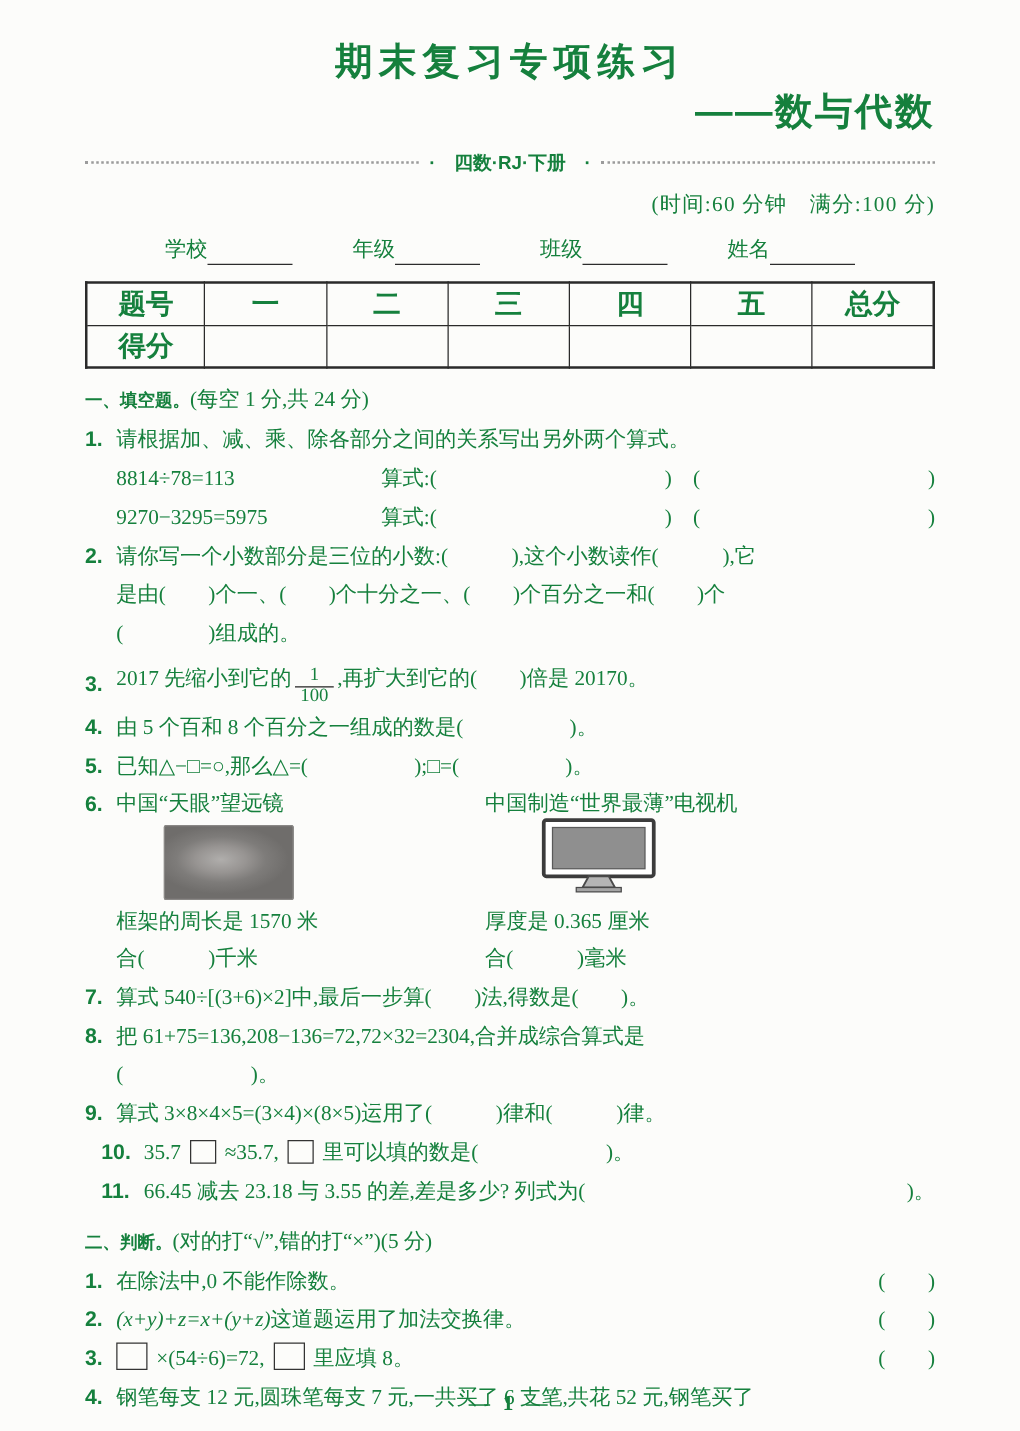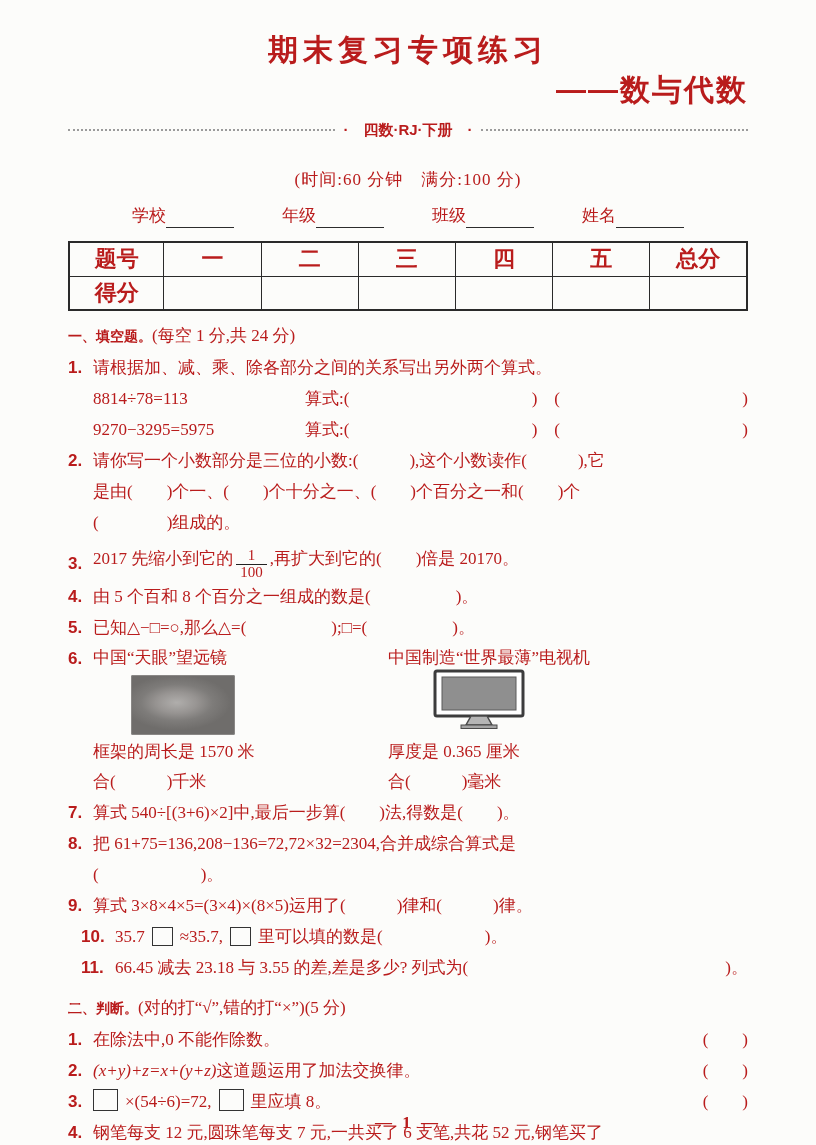--- a/index.html
+++ b/index.html
@@ -1,36 +1,36 @@
 <!DOCTYPE html>
 <html><head>
 <meta charset="utf-8">
 <style>
   * { box-sizing: border-box; }
   html,body { margin:0; padding:0; background:#e8e8e8; }
   .sheet {
     width:816px; height:1145px; margin:0 auto; position:relative; overflow:hidden;
-    background:#fcfcfa; color:#b91c1c;
+    background:#fcfcfa; color:#15803d;
     font-family:"Liberation Serif","DejaVu Serif",serif; font-size:17px;
   }
   .inner { padding:24px 68px 0 68px; }
 
   .title1 { margin:6px 0 0; text-align:center; font-size:30px; line-height:40px;
     font-weight:bold; letter-spacing:5px;
     font-family:"Liberation Sans","DejaVu Sans",sans-serif; }
   .title2 { margin:0; text-align:right; font-size:30px; line-height:40px;
     font-weight:bold; letter-spacing:2px;
     font-family:"Liberation Sans","DejaVu Sans",sans-serif; }
 
   .edition { display:flex; align-items:center; margin-top:10px; height:20px; }
   .edition .dotline { flex:1; border-top:2px dotted #9b9b9b; height:0; }
   .edition .ed-label { padding:0 8px; font-size:15px; font-weight:bold; white-space:nowrap;
     font-family:"Liberation Sans","DejaVu Sans",sans-serif; }
 
-  .exam-info { text-align:center; margin-top:28px; line-height:24px; letter-spacing:1px; }
+  .exam-info { text-align:right; margin-top:12px; line-height:24px; letter-spacing:1px; }
 
   .fields { display:flex; justify-content:center; gap:48px; margin-top:8px; height:28px; }
   .field { display:flex; align-items:flex-end; line-height:24px; }
   .fline { display:inline-block; width:68px; height:18px; border-bottom:1.5px solid #2c2c2c; }
 
   table.score-table { width:100%; border-collapse:collapse; margin-top:13px;
     table-layout:fixed; border:2.5px solid #2a2a2a; }
   table.score-table td { border:1.6px solid #2a2a2a; height:34px; text-align:center;
     font-weight:bold; font-size:22px;
     font-family:"Liberation Sans","DejaVu Sans",sans-serif; }

